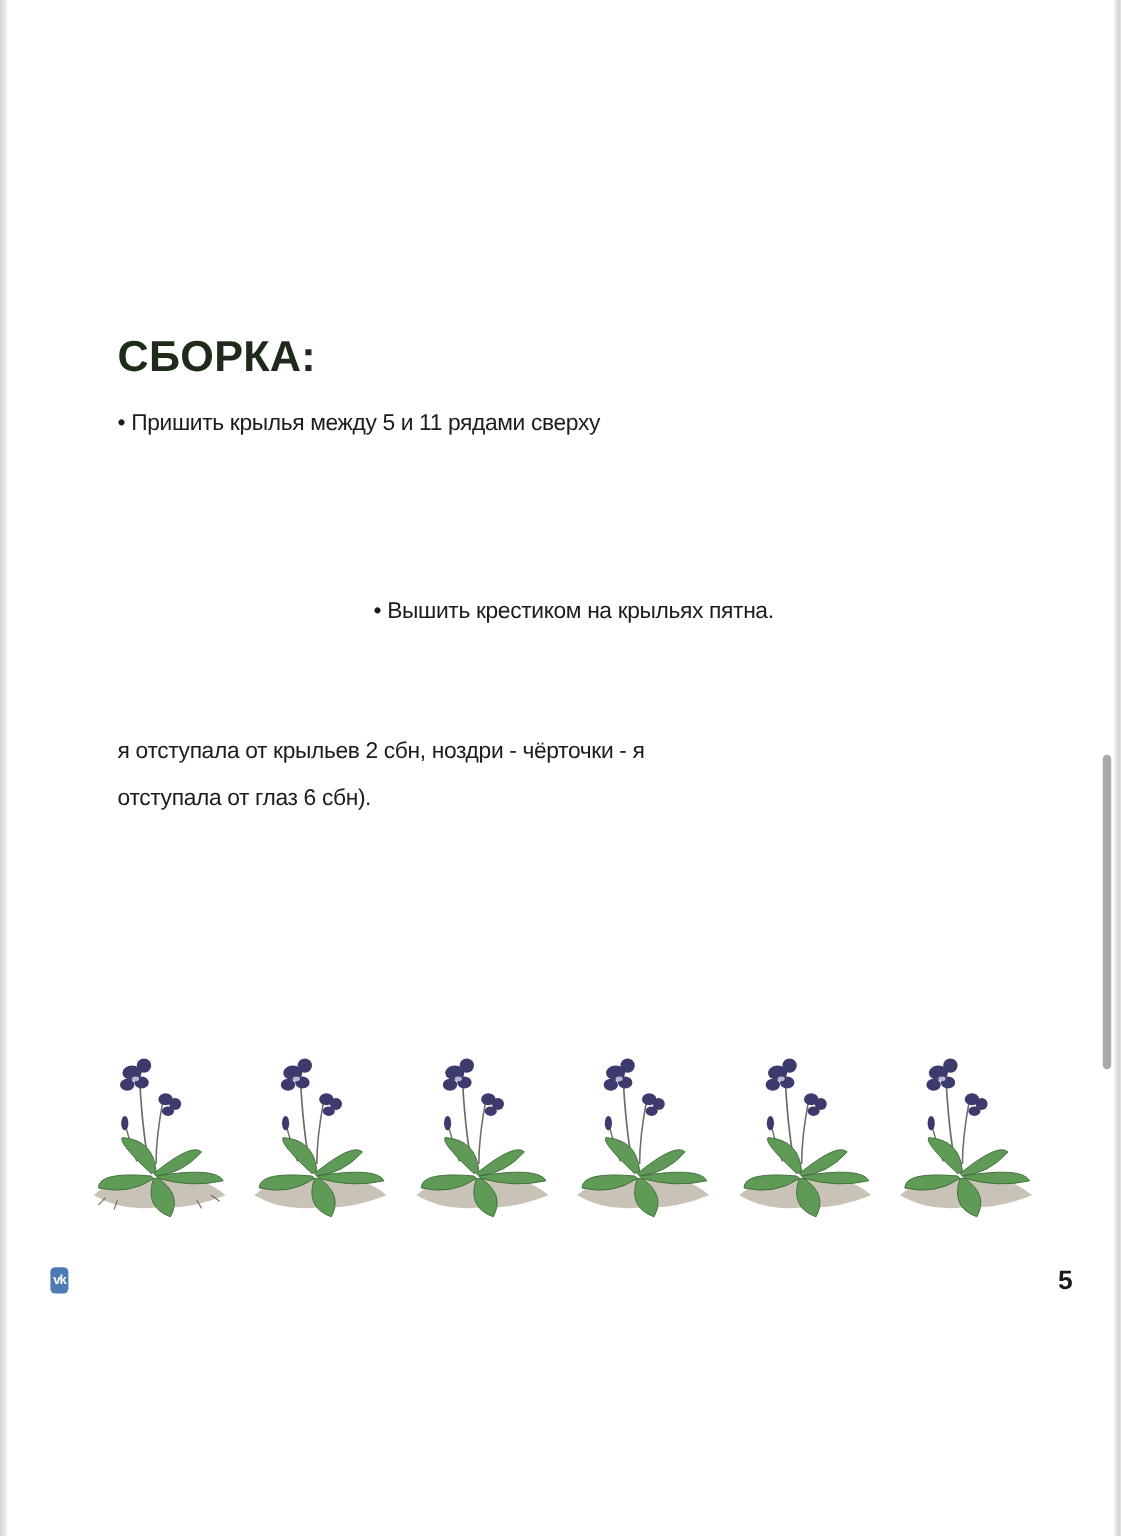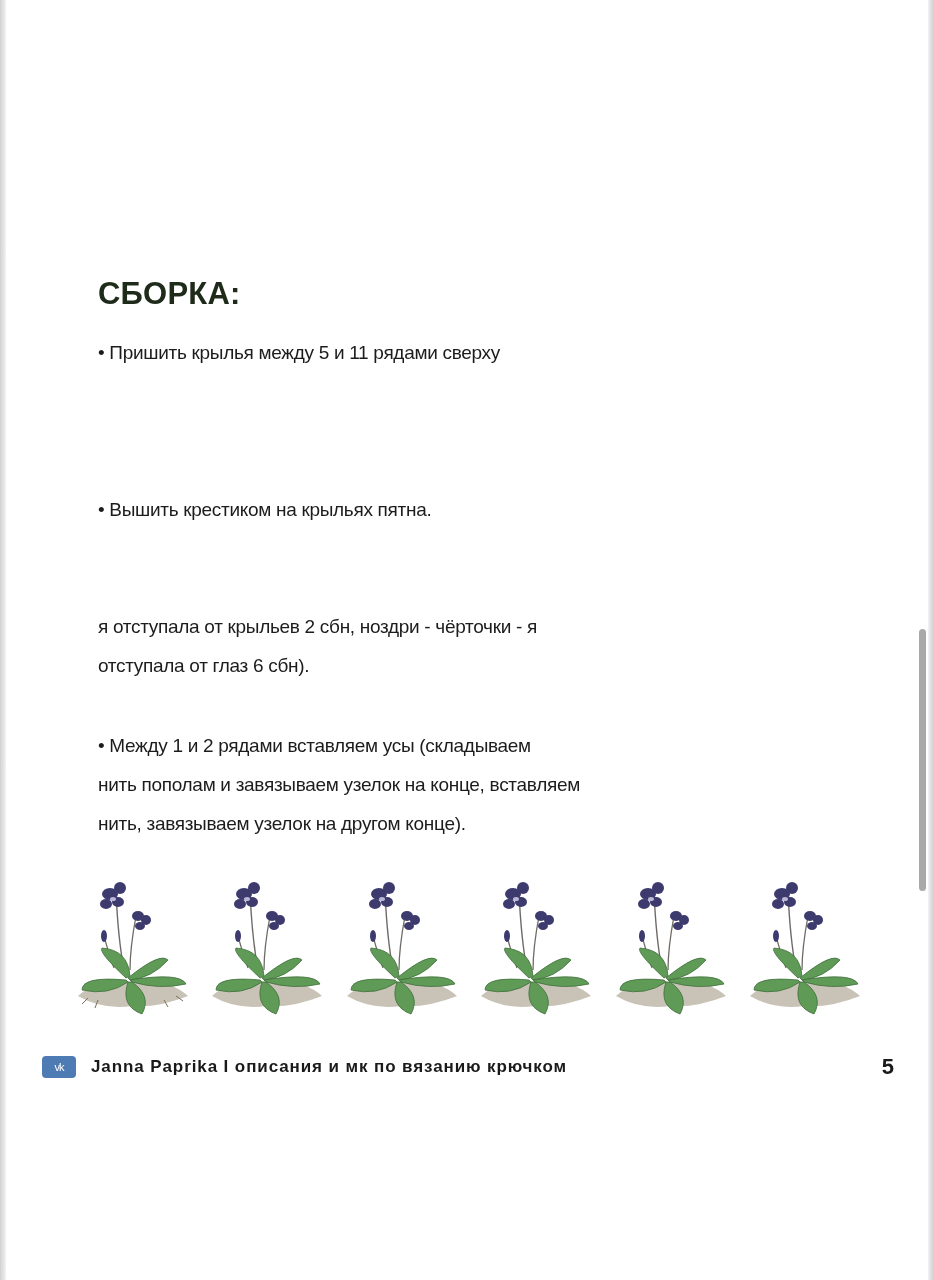--- a/index.html
+++ b/index.html
@@ -12,41 +12,41 @@
     background: linear-gradient(to right, #d2d2d2, #e4e4e4 60%, #f4f4f4); }
   .edge-right { position: absolute; right: 0; top: 0; width: 6px; height: 1280px;
     background: linear-gradient(to left, #cfcfcf, #e2e2e2 60%, #f4f4f4); }
   .scroll-thumb { position: absolute; left: 919px; top: 629px; width: 7px; height: 262px;
     border-radius: 4px; background: #a9a9a9; }
 
   .page { position: absolute; left: 0; top: 0; width: 934px; height: 1280px; }
 
   .heading {
     position: absolute; left: 98px; top: 276px; margin: 0;
-    font-size: 31px; font-weight: bold; color: #1f2b1a; letter-spacing: 0.2px;
+    font-size: 36px; font-weight: bold; color: #1f2b1a; letter-spacing: 0.2px;
   }
   .para {
     position: absolute; left: 98px; margin: 0;
     font-size: 19px; line-height: 39px; color: #1c1c1c;
     width: 760px; letter-spacing: -0.3px;
   }
   .p1 { top: 333px; }
-  .p2 { top: 490px; }
+  .p2 { top: 490px; text-align: center; }
   .p3 { top: 568px; }
   .p4 { top: 726px; }
 
   .flowers { position: absolute; left: 68px; top: 878px; width: 800px; height: 140px;
     display: flex; justify-content: space-between; }
   .flower { width: 128px; height: 140px; }
 
   .footer { position: absolute; left: 42px; top: 1053px; width: 852px; height: 28px;
     display: flex; align-items: center; }
-  .vk-icon { width: 34px; height: 22px; border-radius: 4px; background: #4f7bb5;
-    color: #fff; font-size: 11px; font-weight: normal; display: flex; align-items: center;
-    justify-content: center; letter-spacing: -1px; margin-right: 15px; }
+  .vk-icon { width: 15px; height: 22px; border-radius: 4px; background: #4f7bb5;
+    color: #fff; font-size: 11px; font-weight: bold; display: flex; align-items: center;
+    justify-content: center; letter-spacing: -1px; margin-right: 0; }
   .footer-text { font-size: 17px; font-weight: bold; color: #1a1a1a; letter-spacing: 0.9px; }
   .page-number { margin-left: auto; font-size: 22px; font-weight: bold; color: #1a1a1a; }
 </style>
 </head>
 <body>
 
 <div class="edge-left"></div>
 <div class="edge-right"></div>
 <div class="scroll-thumb"></div>
 
@@ -61,25 +61,20 @@
   <p class="para p2">
     <span>• Вышить крестиком на крыльях пятна.</span>
   </p>
 
   <p class="para p3">
     <br>
     <span>я отступала от крыльев 2 сбн, ноздри - чёрточки - я</span><br>
     <span>отступала от глаз 6 сбн).</span>
   </p>
 
-  <p class="para p4">
-    <span>• Между 1 и 2 рядами вставляем усы (складываем</span><br>
-    <span>нить пополам и завязываем узелок на конце, вставляем</span><br>
-    <span>нить, завязываем узелок на другом конце).</span>
-  </p>
 
   <div class="flowers">
 
     <svg class="flower" viewBox="0 0 128 140">
       <g>
         <path d="M10 118 Q30 100 64 104 Q100 100 120 118 Q90 130 64 128 Q34 132 10 118Z" fill="#9c8f7a" opacity="0.55"></path>
         <path d="M20 120 l-6 6 M30 122 l-3 8 M96 122 l4 7 M108 118 l7 5" stroke="#7b6e5c" stroke-width="1"></path>
         <path d="M48 14 Q50 60 56 92" stroke="#6f6a66" stroke-width="1.4" fill="none"></path>
         <path d="M68 38 Q62 70 62 92" stroke="#6f6a66" stroke-width="1.3" fill="none"></path>
         <path d="M36 58 Q40 74 46 90" stroke="#6f6a66" stroke-width="1.2" fill="none"></path>
@@ -231,16 +226,15 @@
           <path d="M62 102 Q112 94 118 106 Q92 112 64 104Z"></path>
             <path d="M58 102 Q14 98 14 112 Q40 118 60 104Z"></path>
           <path d="M60 104 Q52 128 74 136 Q84 118 64 104Z"></path>
         </g>
       </g>
     </svg>
   </div>
 
   <div class="footer">
     <span class="vk-icon">vk</span>
-    <span class="footer-text">Janna Paprika I описания и мк по вязанию крючком</span>
     <span class="page-number">5</span>
   </div>
 </div>
 
 </body></html>

